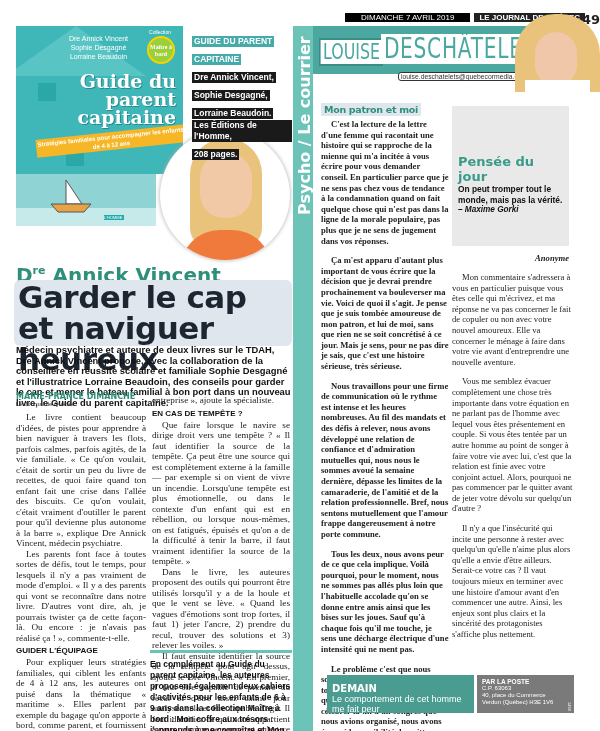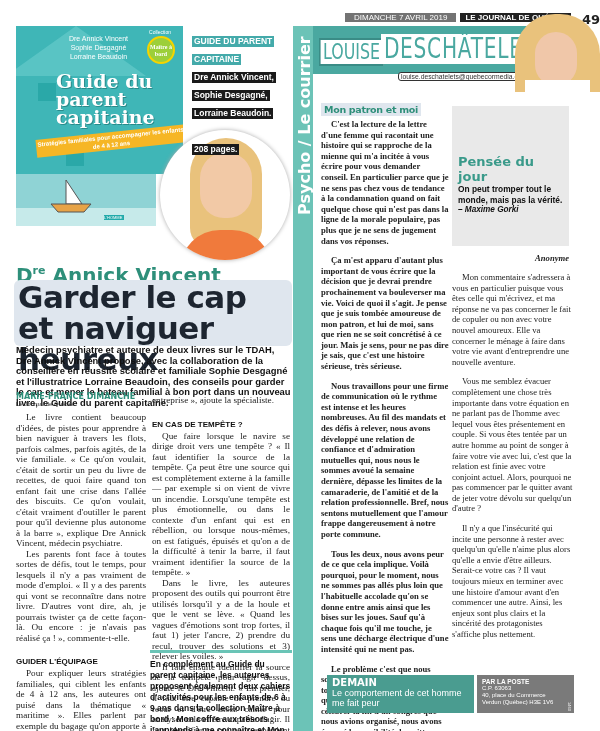--- a/index.html
+++ b/index.html
@@ -5,68 +5,68 @@
 *{box-sizing:border-box;margin:0;padding:0}
 body{width:600px;height:731px;background:#fff;position:relative;overflow:hidden;font-family:"Liberation Serif",serif;color:#222}
 .abs{position:absolute}
 
 .cover{left:16px;top:26px;width:167px;height:148px;background:#3fb6b7;overflow:hidden}
 .cover .house{position:absolute;left:-10px;top:0;width:0;height:0;border-left:70px solid transparent;border-right:70px solid transparent;border-bottom:50px solid #6fcfd0;opacity:.55}
 .cover .win{position:absolute;background:#2aa8a8;border:2px solid #3fb6b7}
 .cover .authors{position:absolute;right:55px;top:8px;font:7px/9px "Liberation Sans",sans-serif;color:#fff;text-align:center}
 .cover .badge{position:absolute;right:8px;top:10px;width:28px;height:28px;border-radius:50%;background:#9ccf3a;border:2px solid #f5d400;color:#fff;font:bold 6px/7px "Liberation Serif",serif;text-align:center;padding-top:6px}
 .cover .badge-top{position:absolute;right:12px;top:3px;font:5px "Liberation Sans",sans-serif;color:#fff}
-.cover .title{position:absolute;left:40px;top:46px;width:120px;text-align:left;font:bold 19px/18px "DejaVu Serif",serif;color:#fff;text-shadow:1px 1px 0 #2a8a8a}
+.cover .title{position:absolute;left:40px;top:46px;width:120px;text-align:right;font:bold 19px/18px "DejaVu Serif",serif;color:#fff;text-shadow:1px 1px 0 #2a8a8a}
 .cover .band{position:absolute;left:20px;top:106px;width:150px;height:18px;background:#f6b625;transform:rotate(-6deg);font:bold 6px/8px "Liberation Sans",sans-serif;color:#fff;text-align:center;padding-top:1px}
 .cover2{left:16px;top:174px;width:140px;height:52px;background:#8fd3d5}
 .cover2 .sea{position:absolute;left:0;bottom:0;width:100%;height:18px;background:#c6eaea}
 .cover2 .logo{position:absolute;left:88px;bottom:6px;width:20px;height:5px;background:#2aa;font:4px "Liberation Sans",sans-serif;color:#fff}
 .photo{left:160px;top:130px;width:130px;height:130px;border-radius:50%;background:#fff;overflow:hidden;box-shadow:0 0 4px #aaa}
 .photo .hair{position:absolute;left:30px;top:8px;width:72px;height:110px;border-radius:36px 36px 20px 20px;background:#e9c27c}
 .photo .face{position:absolute;left:40px;top:22px;width:52px;height:66px;border-radius:26px 26px 24px 24px;background:#f2c9a6}
 .photo .shirt{position:absolute;left:20px;top:100px;width:92px;height:40px;border-radius:40px 40px 0 0;background:#f07a3c}
 .bookinfo{left:192px;top:30px;width:100px}
 .bookinfo span{display:inline-block;font:bold 8.5px/11px "Liberation Sans",sans-serif;color:#fff;padding:0 2px;margin-bottom:1px}
 .bookinfo .t{background:#4aa;}
 .bookinfo .d{background:#1a1a1a}
 .byline-top{left:16px;top:263px;font:bold 20px "DejaVu Sans",sans-serif;color:#2e8f7a;border-bottom:2px solid #2e8f7a;padding-bottom:1px}
 .byline-top sup{font-size:11px}
 .headline{left:14px;top:280px;width:278px;height:66px;background:#dfe6ee;border-radius:6px;padding:2px 4px;font:bold 31px/31px "DejaVu Sans",sans-serif;color:#1d2530;letter-spacing:-.5px}
 .lead{left:16px;top:345px;width:275px;font:bold 9.4px/10.6px "Liberation Sans",sans-serif;color:#111}
 .author{left:16px;top:392px;font:bold 8px "DejaVu Sans",sans-serif;color:#2e8f7a}
 .author-src{left:16px;top:401px;font:6px "Liberation Sans",sans-serif;color:#333}
 .col{font:9.2px/10.5px "Liberation Serif",serif;color:#222;text-align:justify}
 .col p{text-indent:10px}
-.col h4{font:bold 8px/12px "Liberation Sans",sans-serif;color:#111;margin-top:13px}
+.col h4{font:bold 8px/12px "Liberation Sans",sans-serif;color:#111;margin-top:2px}
 .box{left:150px;top:658px;width:142px;border-top:3px solid #6ac4b6;padding-top:6px;font:bold 8.5px/11px "Liberation Sans",sans-serif;color:#111}
 
 .vbar{left:293px;top:26px;width:20px;height:705px;background:#6cc3b7}
 .vbar span{position:absolute;left:2px;top:10px;writing-mode:vertical-rl;transform:rotate(180deg);font:bold 16px "DejaVu Sans",sans-serif;color:#fff;height:250px;text-align:right}
 .dateline{left:345px;top:13px;font:8px "Liberation Sans",sans-serif;color:#fff}
-.dateline .d{background:#737373;padding:0 9px}
+.dateline .d{background:#000000;padding:0 16px}
 .dateline .j{background:#222;color:#fff;font-weight:bold;padding:0 5px;margin-left:4px}
 .pnum{left:582px;top:12px;font:bold 13px "DejaVu Sans",sans-serif;color:#222}
 .banner{left:313px;top:26px;width:260px;height:48px;background:#4aa8a0}
 .banner .fn{position:absolute;left:6px;top:12px;background:#fff;border:2px solid #3a8c86;padding:0 3px;font:22px/24px "DejaVu Sans Condensed","DejaVu Sans",sans-serif;color:#4aa8a0;transform:scaleX(.8);transform-origin:left}
 .banner .ln{position:absolute;left:68px;top:8px;background:#fff;padding:0 4px;font:28px/30px "DejaVu Sans",sans-serif;color:#4aa8a0;transform:scaleX(.72);transform-origin:left;letter-spacing:1px}
 .banner .email{position:absolute;left:85px;top:46px;background:#fff;border:1px solid #333;border-radius:3px;padding:0 2px;font:6.8px "Liberation Sans",sans-serif;color:#333}
 .portrait{left:515px;top:14px;width:85px;height:78px;border-radius:40px 40px 0 0;background:#e9c27c;overflow:hidden}
 .portrait .f{position:absolute;left:20px;top:18px;width:42px;height:54px;border-radius:21px;background:#f0c7a9}
 .portrait .s{position:absolute;left:10px;top:66px;width:65px;height:20px;background:#fff}
 .sub{left:321px;top:103px;background:#dfe6ee;padding:1px 3px;font:bold 9.5px "DejaVu Sans",sans-serif;color:#2e8f7a;letter-spacing:-.3px}
 .rcol{font:bold 8.6px/10.6px "Liberation Serif",serif;color:#222}
 .rcol p{text-indent:10px;margin-bottom:9px}
 .rcol2{font:8.6px/10.6px "Liberation Serif",serif;color:#222}
 .rcol2 p{text-indent:10px;margin-bottom:9px}
 .pensee{left:452px;top:106px;width:117px;height:140px;background:#e9e9e9;padding:48px 6px 0 6px}
 .pensee .h{font:bold 13px "DejaVu Sans",sans-serif;color:#3a9a8a}
 .pensee .q{font:bold 8.4px/10.5px "Liberation Sans",sans-serif;color:#111}
 .pensee .a{font:italic bold 8.2px "Liberation Sans",sans-serif;color:#111;}
 .anon{font:italic bold 8.6px "Liberation Serif",serif;text-align:right;margin:0 4px 9px 0}
-.demain{left:327px;top:675px;width:147px;height:38px;background:#4a9c90;padding:2px 5px;color:#fff}
+.demain{left:327px;top:675px;width:147px;height:38px;background:#4a9c90;padding:8px 5px;color:#fff}
 .demain .h{font:bold 10px "DejaVu Sans",sans-serif}
 .demain .t{font:9px/10px "Liberation Sans",sans-serif}
 .poste{left:477px;top:675px;width:97px;height:38px;background:#7a7a7a;padding:3px 5px;color:#fff}
 .poste .h{font:bold 6.5px "Liberation Sans",sans-serif}
 .poste .t{font:6px/7px "Liberation Sans",sans-serif}
 .poste .v{position:absolute;right:2px;bottom:2px;writing-mode:vertical-rl;font:4px "Liberation Sans",sans-serif}
 </style>
 </head>
 <body>
 
@@ -98,21 +98,21 @@
   <div class="face"></div>
   <div class="shirt"></div>
 </div>
 
 <div class="abs bookinfo">
   <span class="t">GUIDE DU PARENT</span><br>
   <span class="t">CAPITAINE</span><br>
   <span class="d">Dre Annick Vincent,</span><br>
   <span class="d">Sophie Desgagné,</span><br>
   <span class="d">Lorraine Beaudoin.</span><br>
-  <br>
+  <span class="d">Les Éditions de l'Homme,</span><br>
   <span class="d">208 pages.</span>
 </div>
 
 <div class="abs byline-top"><span>D</span><sup>re</sup> <span>Annick Vincent</span></div>
 <div class="abs headline">Garder le cap et naviguer heureux</div>
 <div class="abs lead">Médecin psychiatre et auteure de deux livres sur le TDAH, Dre Annick Vincent propose, avec la collaboration de la conseillère en réussite scolaire et familiale Sophie Desgagné et l'illustratrice Lorraine Beaudoin, des conseils pour garder le cap et mener le bateau familial à bon port dans un nouveau livre, le Guide du parent capitaine.</div>
 <div class="abs author">MARIE-FRANCE DIMANCHE</div>
 <div class="abs author-src">Le Journal de Québec</div>
 
 <div class="abs col" style="left:16px;top:412px;width:130px">

